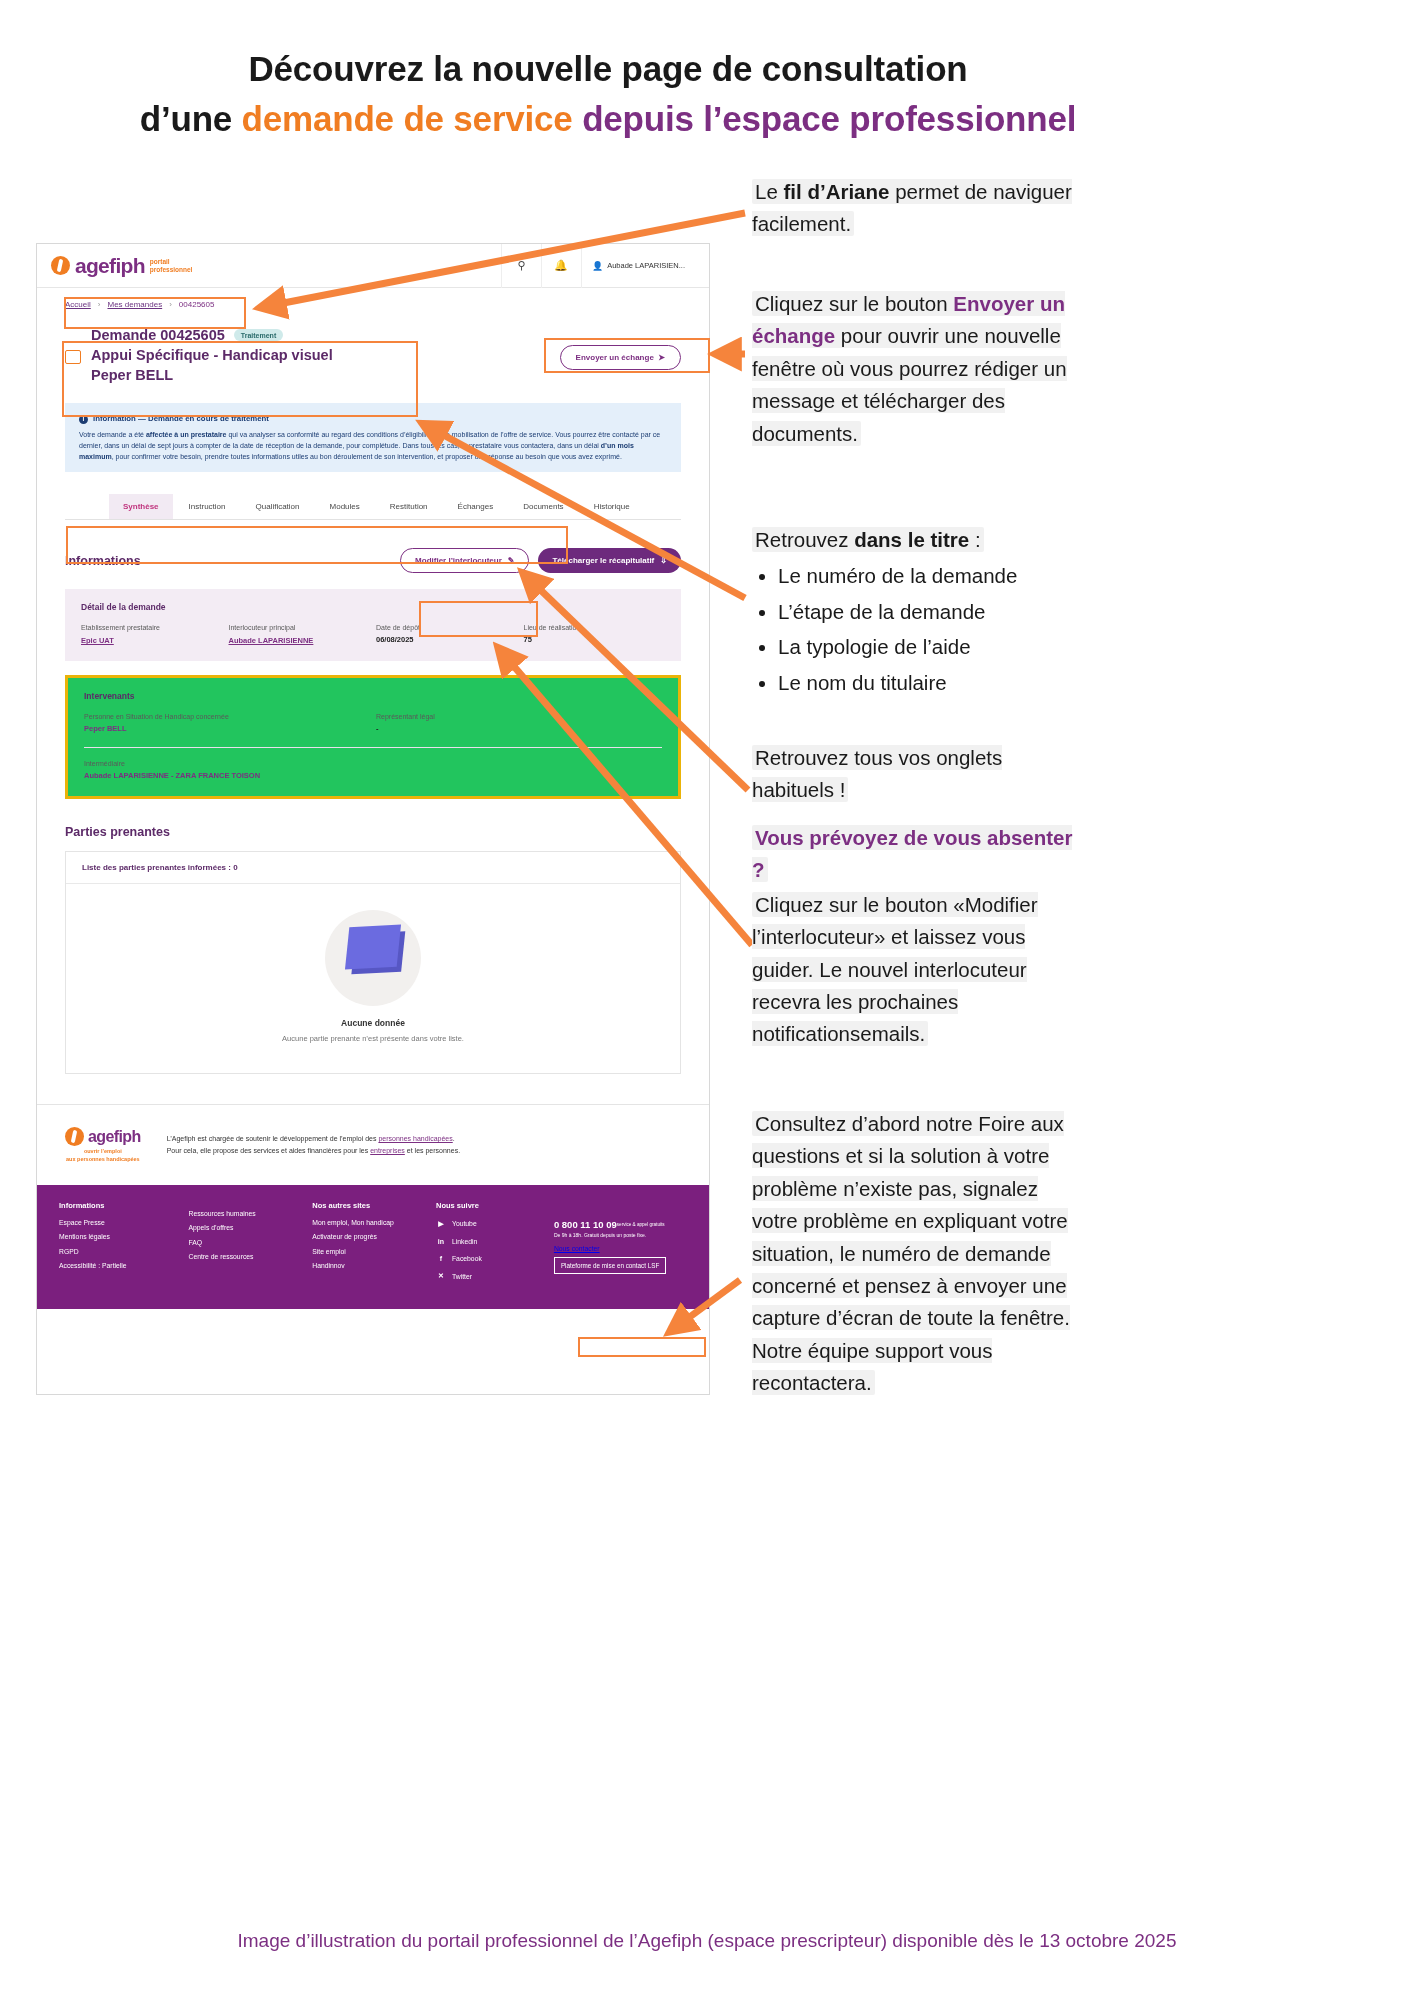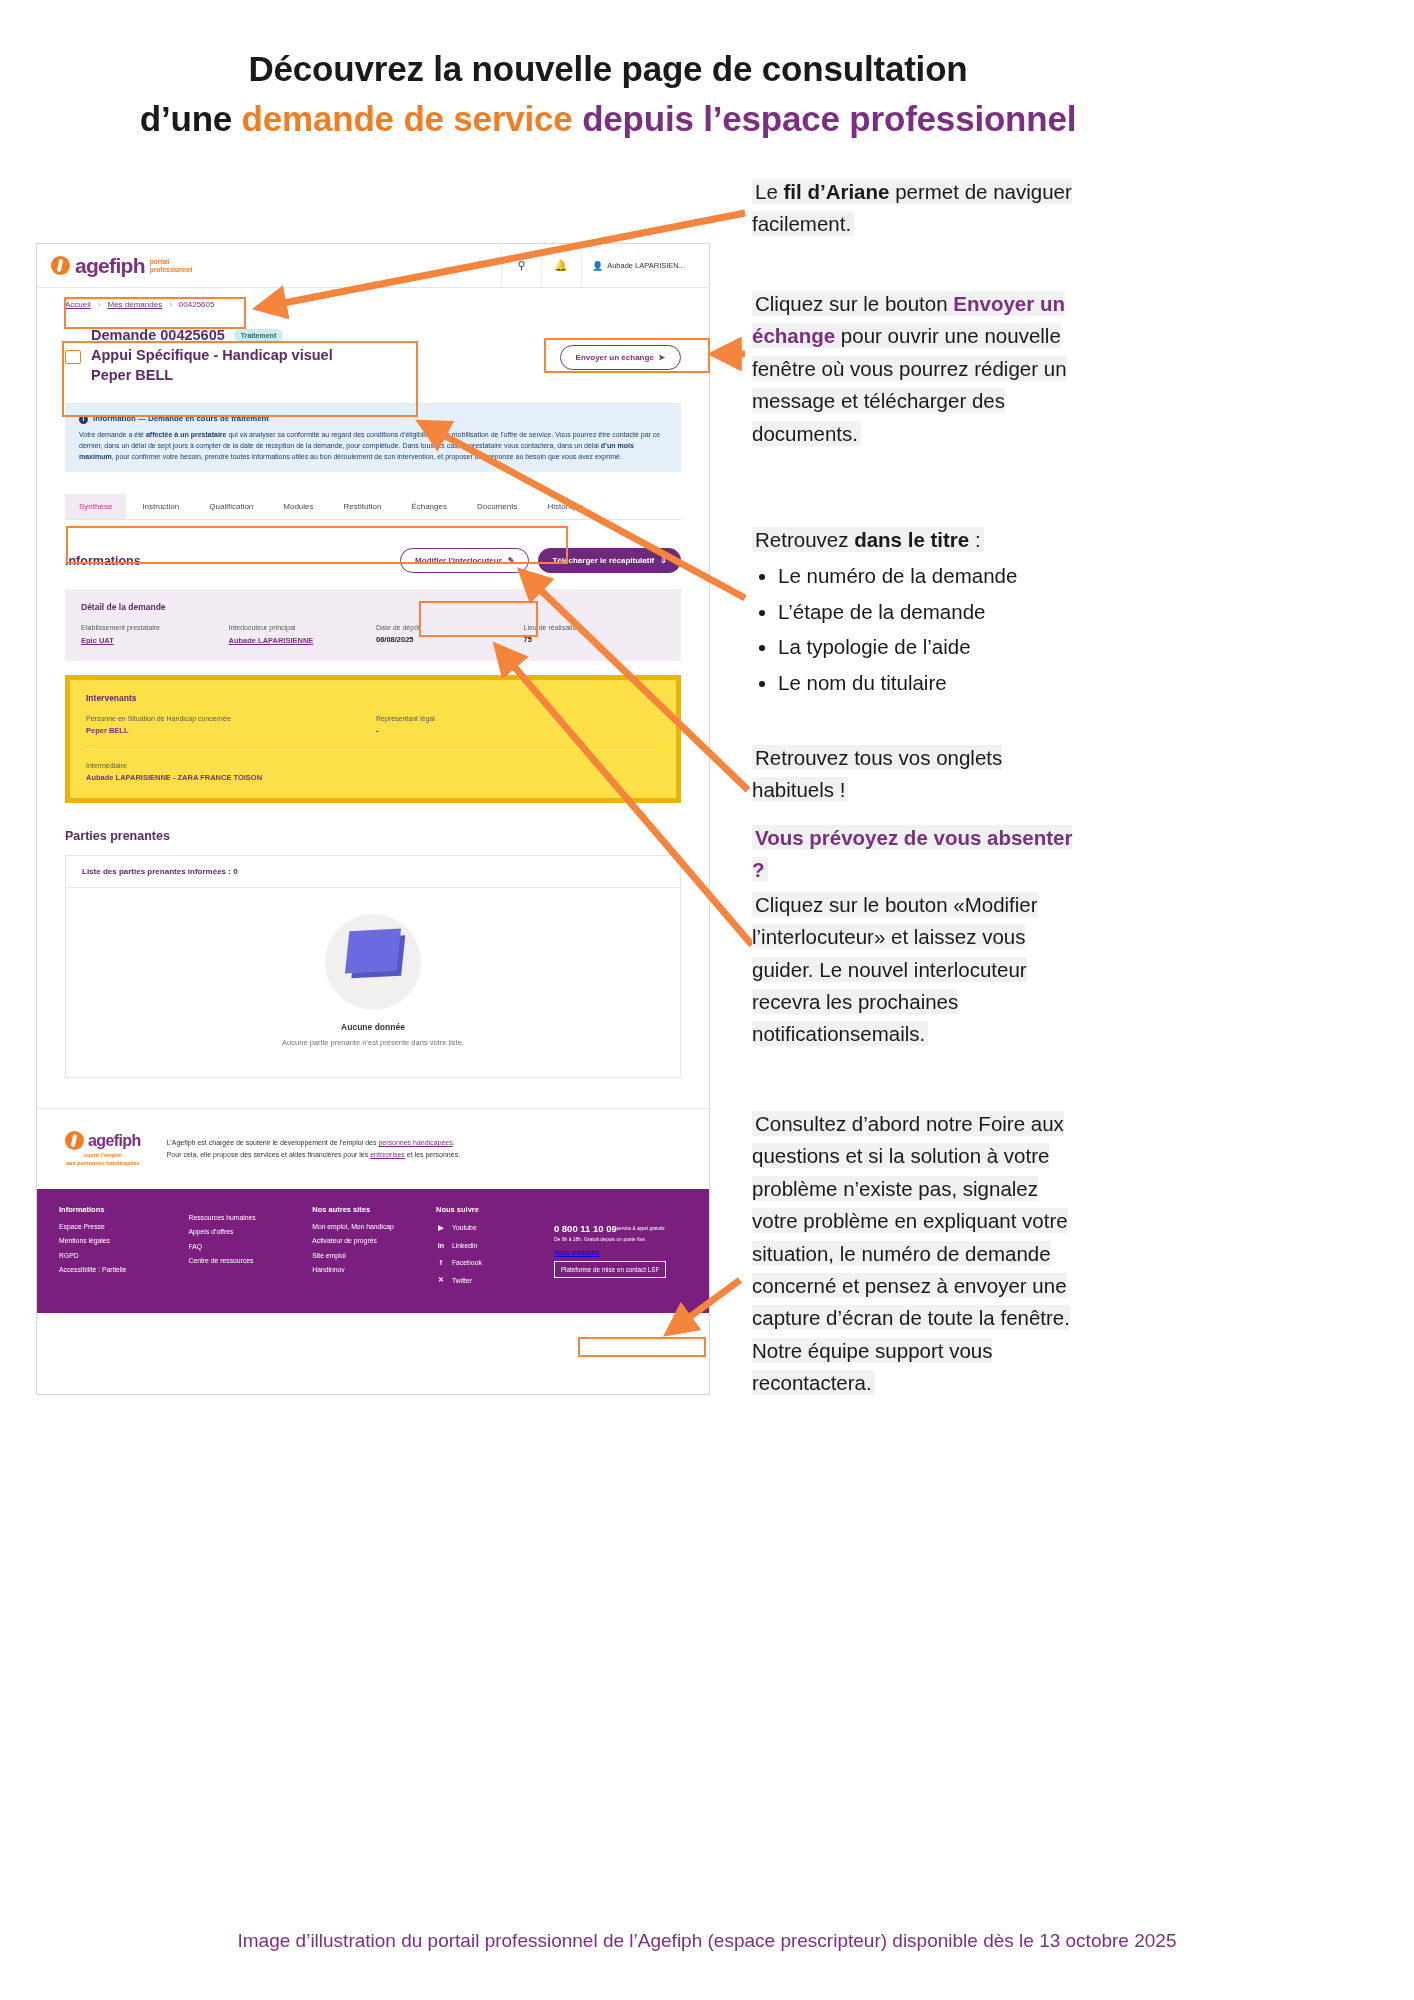--- a/index.html
+++ b/index.html
@@ -96,37 +96,37 @@
     width: 9px; height: 9px; border-radius: 50%; background: #1c3d73; color: #fff;
     font-size: 6.5px; display: flex; align-items: center; justify-content: center; font-weight: bold;
   }
   .ib-body b { font-weight: bold; }
 
   .tabs {
     margin: 22px 28px 0; border-bottom: 1px solid #e2e2e2;
     display: flex; gap: 2px;
   }
   .tab { padding: 8px 14px; font-size: 8px; color: #4a4a4a; white-space: nowrap; }
-  .tab.active { background: #f2eaf3; color: #c0347e; font-weight: normal; }
+  .tab.active { background: #f2eaf3; color: #c0347e; font-weight: bold; margin-left: 44px; }
 
   .sec-title-row { margin: 28px 28px 0; display: flex; align-items: center; }
   .sec-title { font-size: 12.5px; font-weight: bold; color: #5c2a68; }
   .btn-outline {
     margin-left: auto; border: 1px solid #7c2f82; border-radius: 16px;
     padding: 7px 14px; font-size: 8px; font-weight: bold; color: #7c2f82; background: #fff;
     display: flex; align-items: center; gap: 6px; white-space: nowrap;
   }
   .btn-solid {
     margin-left: 9px; background: #6d2a7d; color: #fff; border-radius: 16px;
     padding: 8px 14px; font-size: 8px; font-weight: bold;
     display: flex; align-items: center; gap: 6px; white-space: nowrap;
   }
 
   .card-lav { margin: 16px 28px 0; background: #f3ecf4; padding: 13px 16px 16px; }
-  .card-white { margin: 14px 28px 0; border: 5px solid #eab308; padding: 13px 16px 16px; background:#fde047; }
+  .card-white { margin: 14px 28px 0; border: 3px solid #eab308; padding: 13px 16px 16px; background:#22c55e; }
   .card-h { font-size: 8.5px; font-weight: bold; color: #5c2a68; margin-bottom: 12px; }
   .grid4 { display: grid; grid-template-columns: repeat(4, 1fr); gap: 6px; }
   .grid2 { display: grid; grid-template-columns: repeat(2, 1fr); gap: 6px; }
   .f-label { font-size: 7px; color: #5a5a5a; margin-bottom: 4px; }
   .f-value { font-size: 7.5px; font-weight: bold; color: #222; }
   .f-link { font-size: 7.5px; font-weight: bold; color: #7c2f82; text-decoration: underline; }
   .sep-row { margin-top: 14px; padding-top: 12px; border-top: 1px solid #eae0ec; }
 
   .sec2 { margin: 26px 28px 0; font-size: 12.5px; font-weight: bold; color: #5c2a68; }
   .pp-box { margin: 12px 28px 0; border: 1px solid #e4e4e4; }

